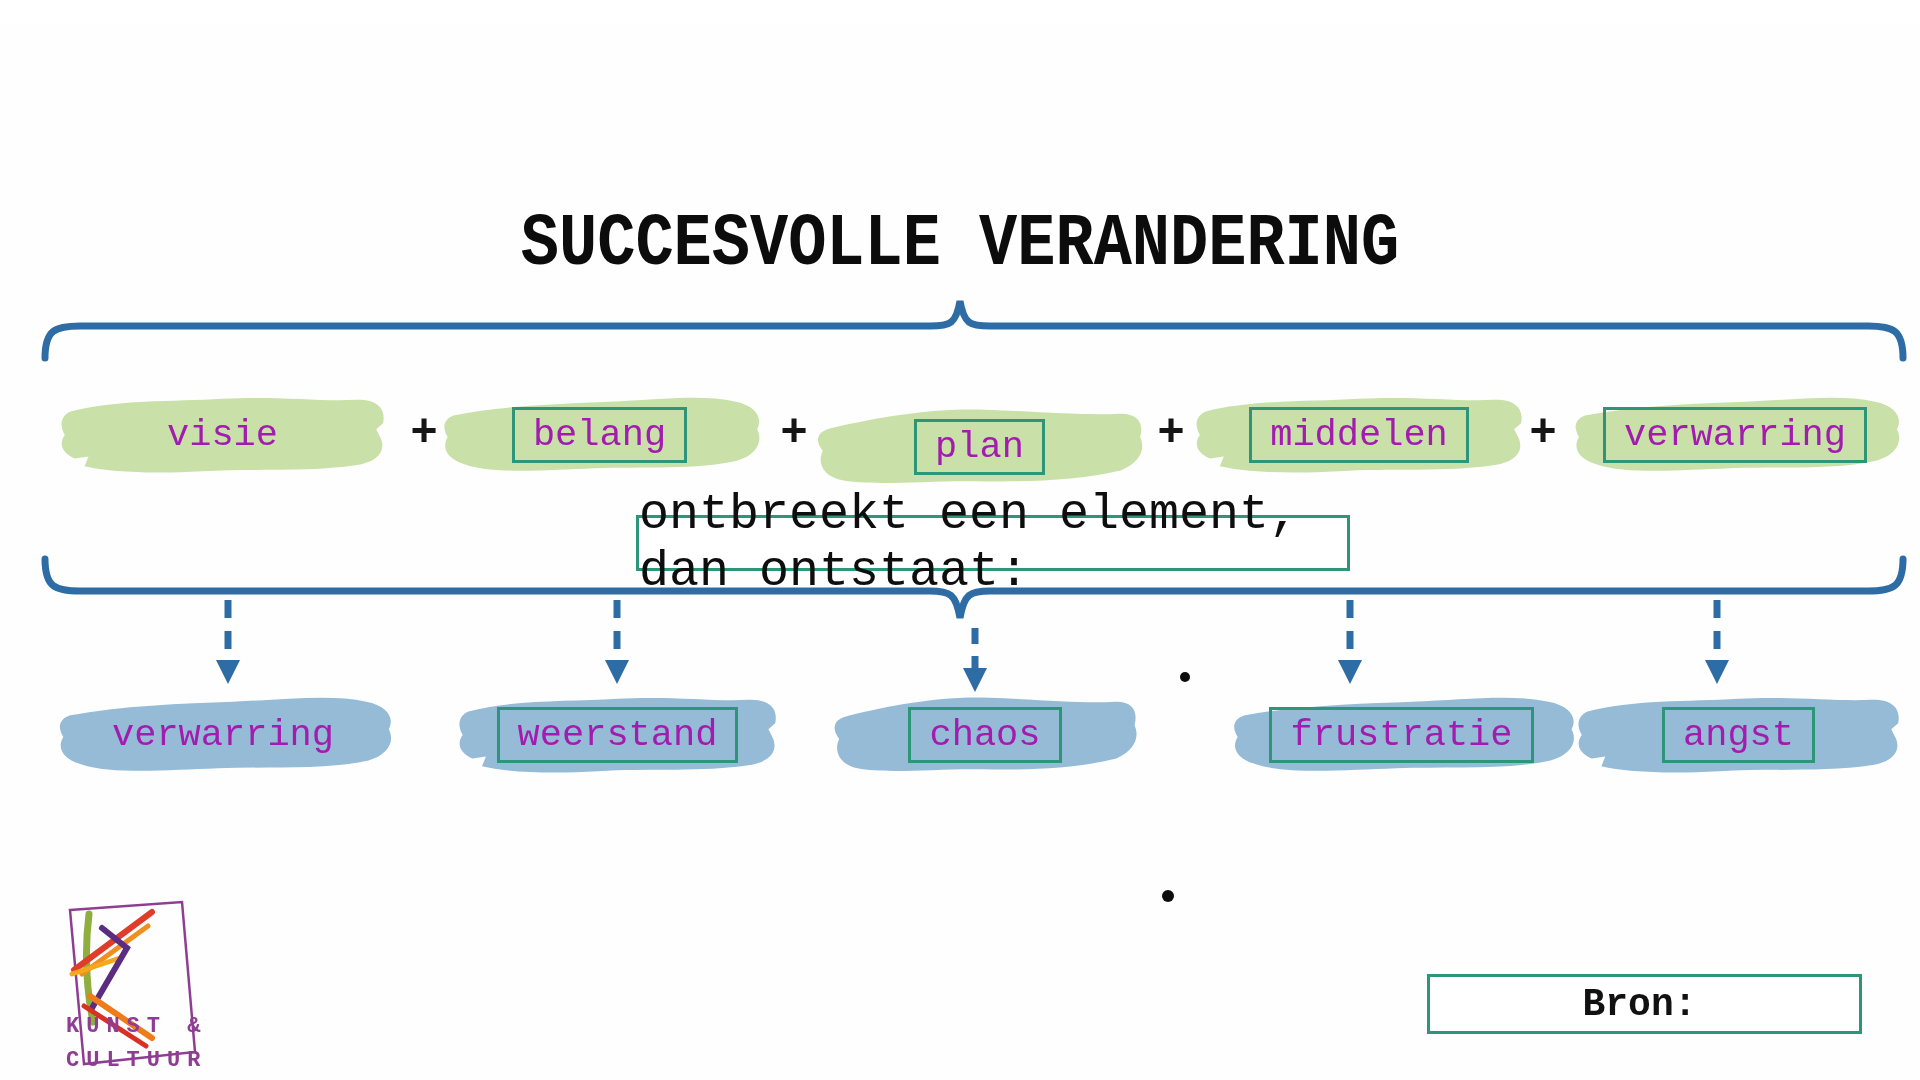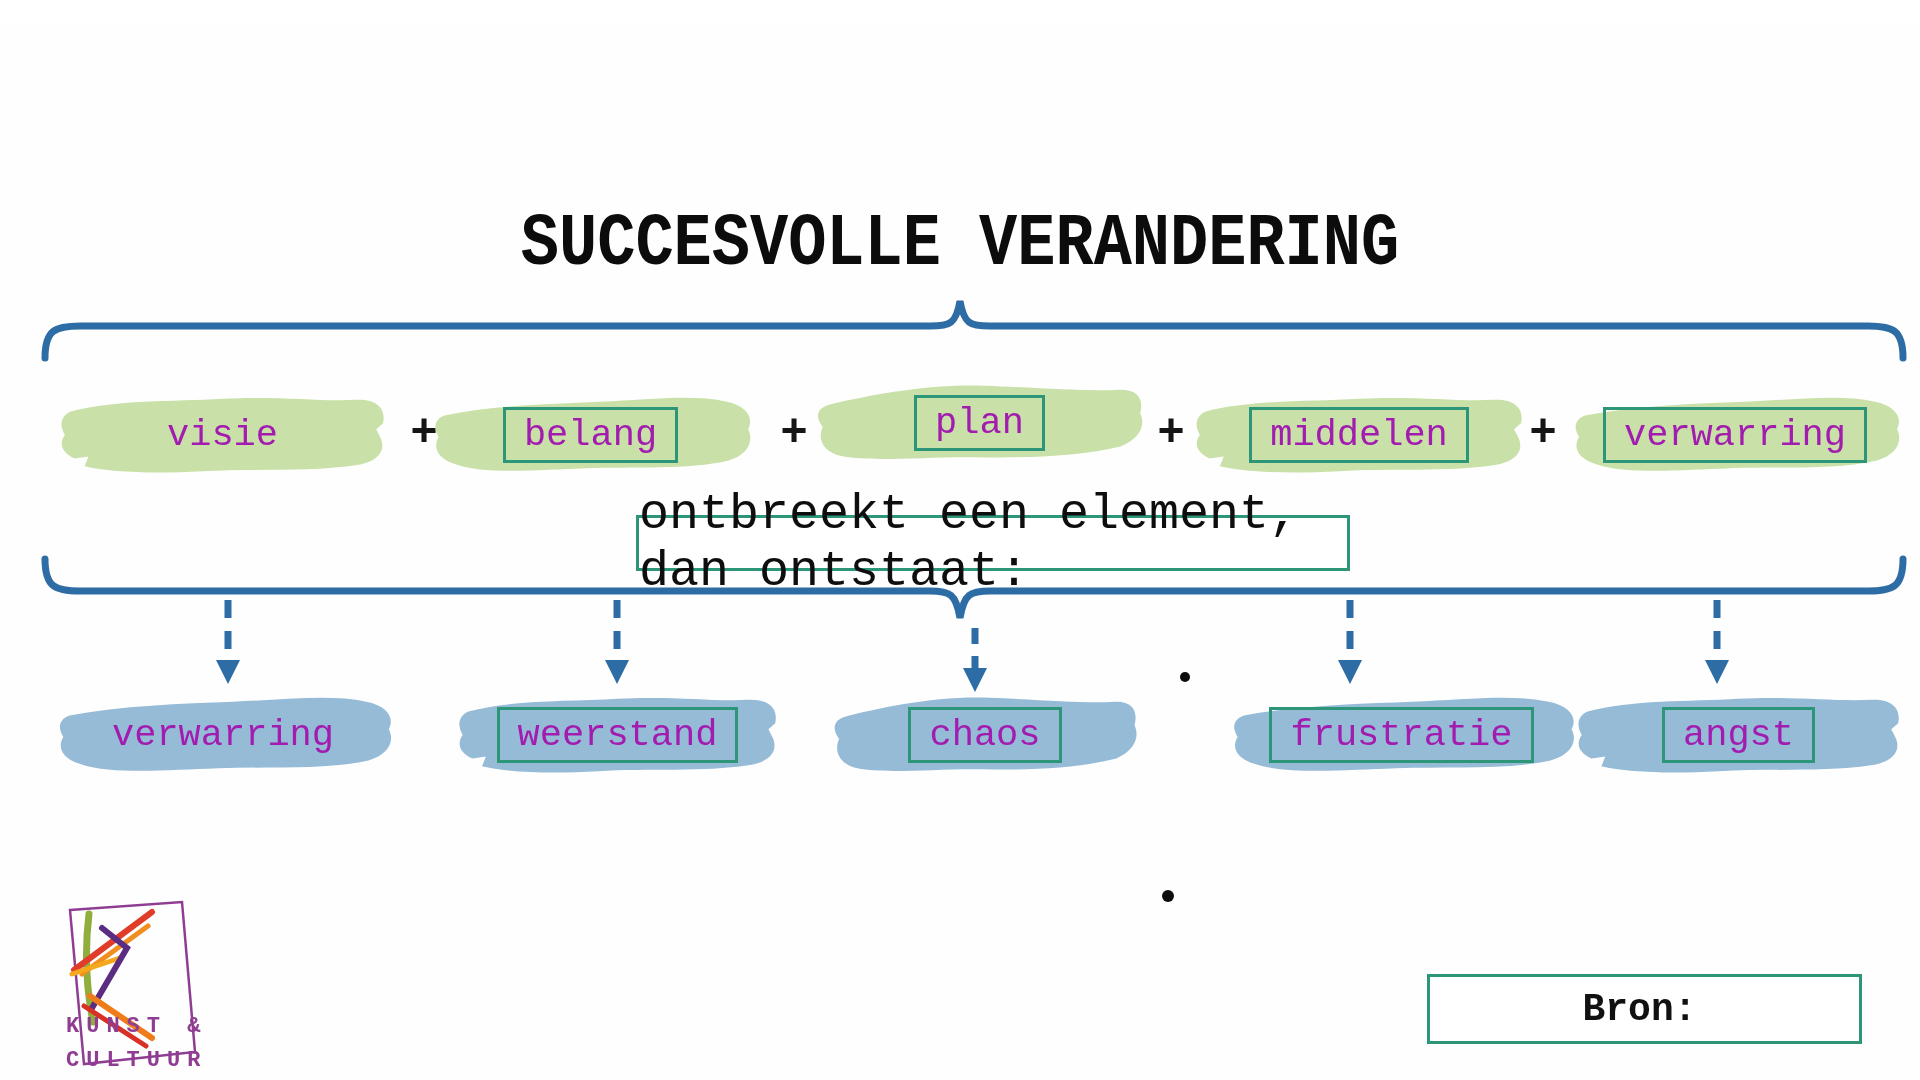--- a/index.html
+++ b/index.html
@@ -44,21 +44,21 @@
     display:flex; align-items:center; justify-content:center;
     font-size:50px; color:#0e0e0e; z-index:3;
   }
 
   .dot { position:absolute; background:#0d0d0d; border-radius:50%; }
   .dot1 { left:1180px; top:648px; width:10px; height:10px; }
   .dot2 { left:1162px; top:866px; width:12px; height:12px; }
 
   
   .bron {
-    position:absolute; left:1427px; top:950px; width:435px; height:70px;
+    position:absolute; left:1427px; top:950px; width:435px; height:60px;
     border:3px solid #2e9678; background:#ffffff; box-sizing:border-box;
     display:flex; align-items:center; justify-content:center;
     font-size:38px; white-space:pre;
   }
   .bron .b { font-weight:bold; margin-right:10px; }
 
   
   .logo { position:absolute; left:58px; top:870px; width:170px; height:210px; }
   .logo-text {
     position:absolute; left:66px; color:#8f3d92; font-size:22px;
@@ -112,31 +112,31 @@
     <div class="blob" style="left:55px;  top:364px; width:335px;">
       <svg class="shape" viewBox="0 0 340 96" preserveAspectRatio="none">
           <use href="#blobA"></use>
         </svg>
       <div class="lbl">
           <span>visie</span>
         </div>
     </div>
     <div class="plus" style="left:401px;">+</div>
 
-    <div class="blob" style="left:425px; top:364px; width:331px;">
+    <div class="blob" style="left:434px; top:364px; width:331px;">
       <svg class="shape" viewBox="0 0 340 96" preserveAspectRatio="none">
           <use href="#blobB"></use>
         </svg>
       <div class="lbl">
           <span class="tealbox">belang</span>
         </div>
     </div>
     <div class="plus" style="left:771px;">+</div>
 
-    <div class="blob" style="left:813px; top:352px; width:333px;">
+    <div class="blob" style="left:813px; top:376px; width:333px;">
       <svg class="shape" viewBox="0 0 340 96" preserveAspectRatio="none">
           <use href="#blobC"></use>
         </svg>
       <div class="lbl">
           <span class="tealbox">plan</span>
         </div>
     </div>
     <div class="plus" style="left:1148px;">+</div>
 
     <div class="blob" style="left:1190px; top:364px; width:338px;">

